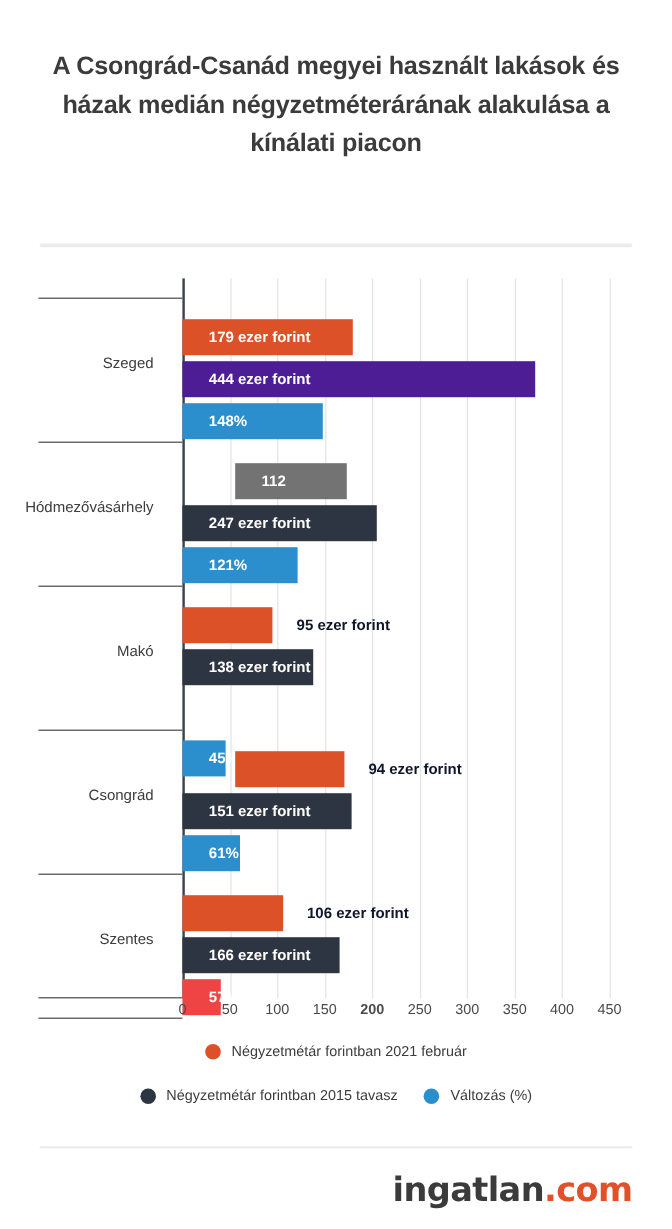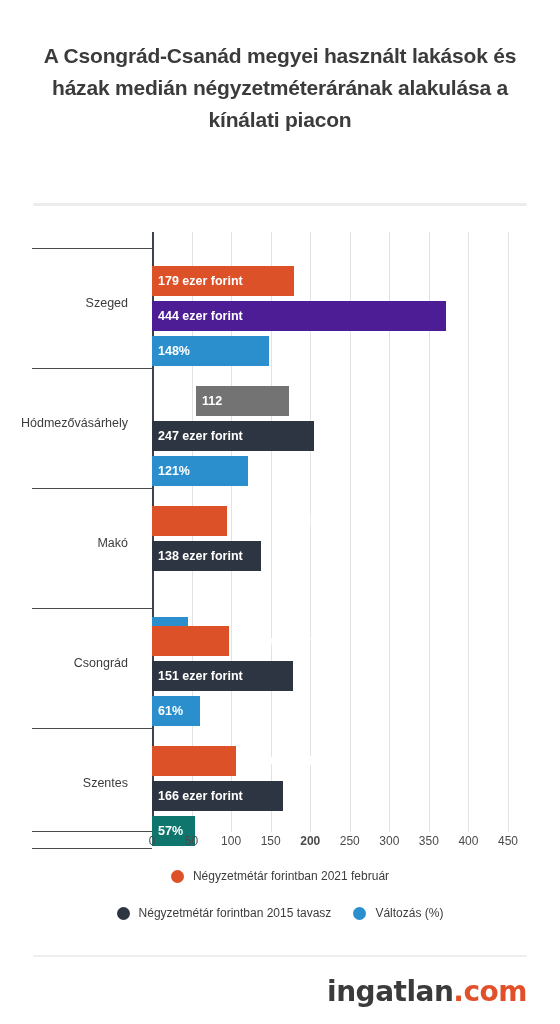--- a/index.html
+++ b/index.html
@@ -60,24 +60,24 @@
     position:absolute;left:0;width:128px;top:48px;
     text-align:right;font-size:12.5px;color:#3c3c3c;
   }
   .bar{
     position:absolute;left:152px;height:30px;
     display:flex;align-items:center;
     box-sizing:border-box;
   }
   .bar .lbl{
     font-size:12.5px;font-weight:bold;white-space:nowrap;
-    padding-left:6px;color:#ffffff;
+    padding-left:22px;color:#ffffff;
   }
   .bar.outside .lbl{
-    position:absolute;left:100%;padding-left:20px;color:#ffffff;
+    position:absolute;left:100%;padding-left:20px;color:#0f172a;
   }
   .bar.r0{top:18px;}
   .bar.r1{top:53px;}
   .bar.r2{top:88px;}
 
   
   .legend-row{
     position:absolute;width:560px;display:flex;justify-content:center;
     align-items:center;
   }
@@ -156,39 +156,39 @@
           </div>
           <div class="bar r1" style="width: 109.172px; background: rgb(46, 53, 66);">
             <span class="lbl">138 ezer forint</span>
           </div>
           <div class="bar r2" style="width: 35.5995px; background: rgb(43, 143, 206); margin-top: 41px;">
             <span class="lbl">45%</span>
           </div>
         </div>
         <div class="group" style="top: 608px;">
           <div class="catlabel">Csongrád</div>
-          <div class="bar r0 outside" style="width: 77px; background: rgb(221, 81, 41);">
+          <div class="bar r0 outside" style="width: 91px; background: rgb(221, 81, 41); margin-left: 44px;">
             <span class="lbl">94 ezer forint</span>
           </div>
           <div class="bar r1" style="width: 141px; background: rgb(46, 53, 66);">
             <span class="lbl">151 ezer forint</span>
           </div>
           <div class="bar r2" style="width: 48.2571px; background: rgb(43, 143, 206);">
             <span class="lbl">61%</span>
           </div>
         </div>
         <div class="group" style="top: 728px;">
           <div class="catlabel">Szentes</div>
           <div class="bar r0 outside" style="width: 83.8566px; background: rgb(221, 81, 41);">
             <span class="lbl">106 ezer forint</span>
           </div>
           <div class="bar r1" style="width: 131.323px; background: rgb(46, 53, 66);">
             <span class="lbl">166 ezer forint</span>
           </div>
-          <div class="bar r2" style="width: 43px; background: #0f766e;">
+          <div class="bar r2" style="width: 32px; background: #ef4444;">
             <span class="lbl">57%</span>
           </div>
         </div>
       </div>
     <div id="xticks">
         <div class="tick" style="left: 132px;">0</div>
         <div class="tick" style="left: 171.555px;">50</div>
         <div class="tick" style="left: 211.11px;">100</div>
         <div class="tick" style="left: 250.665px;">150</div>
         <div class="tick" style="left: 290.22px; font-weight: bold;">200</div>

